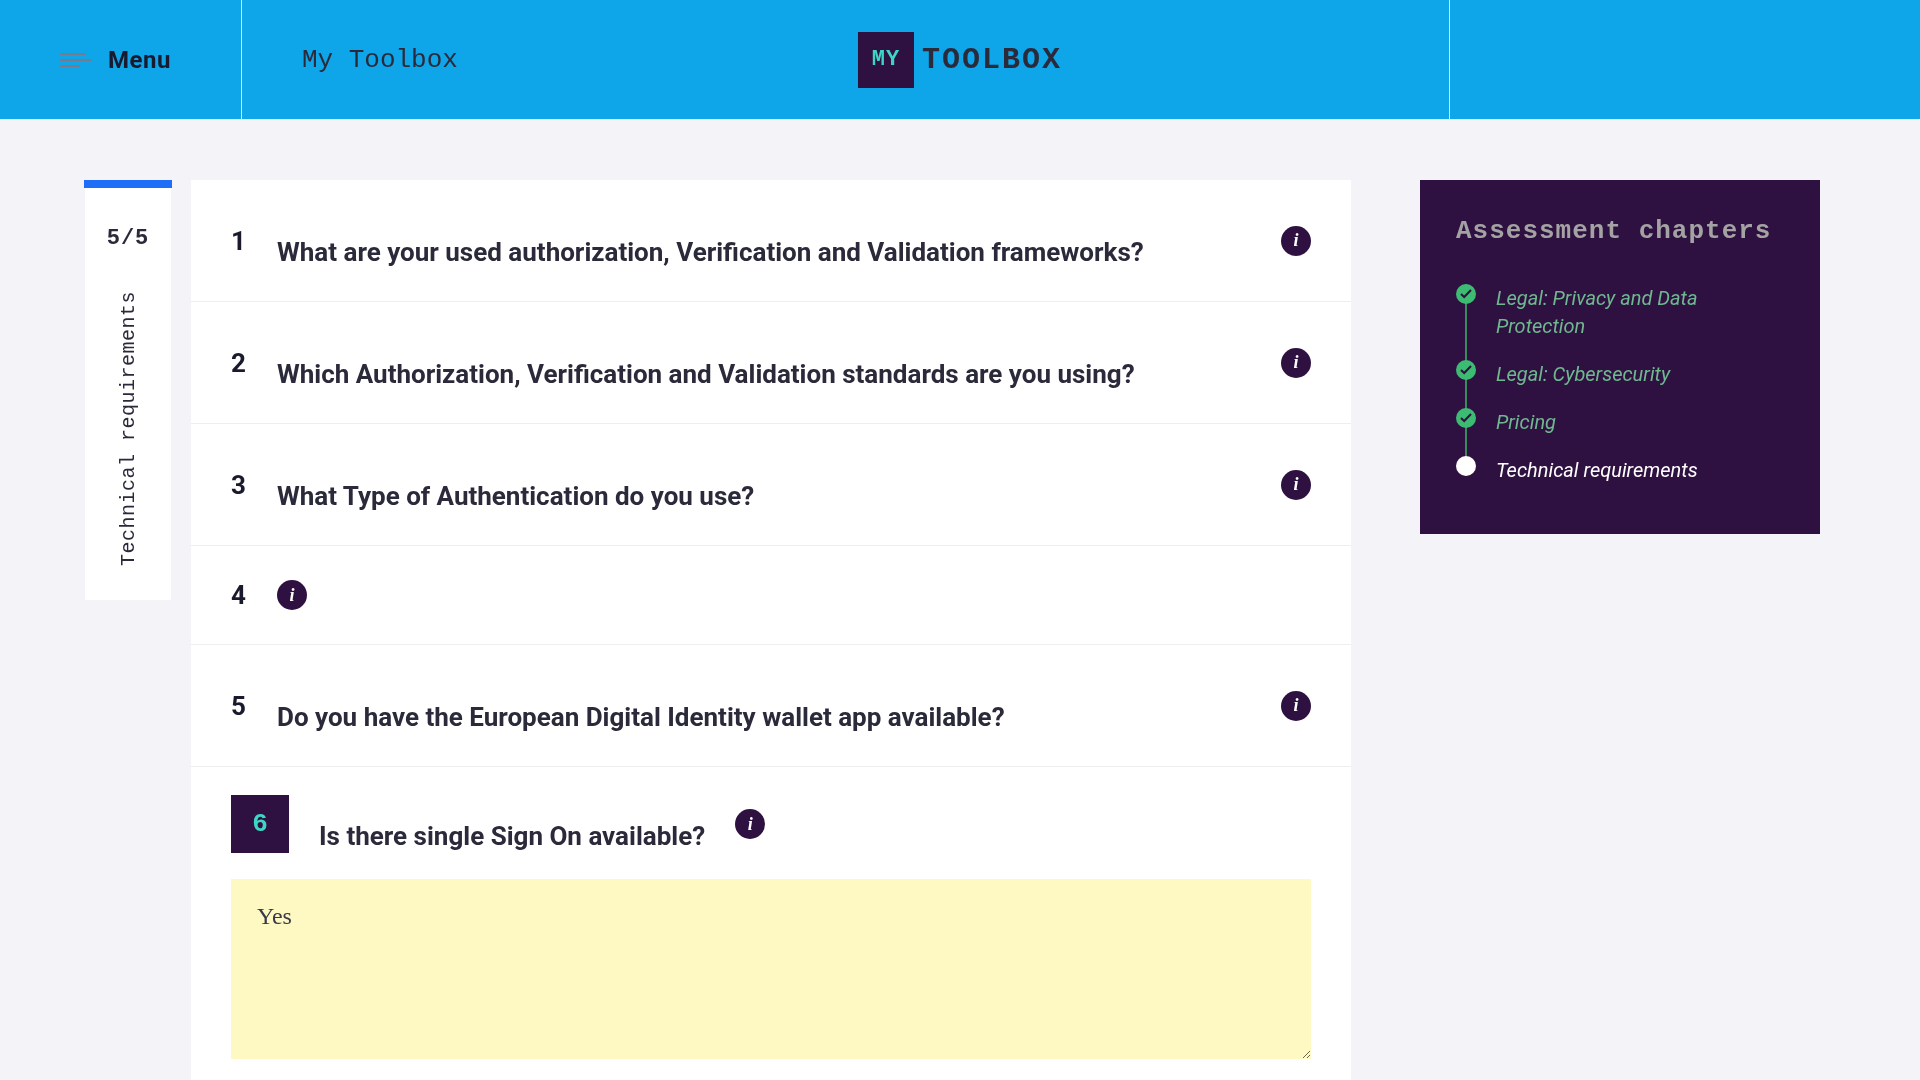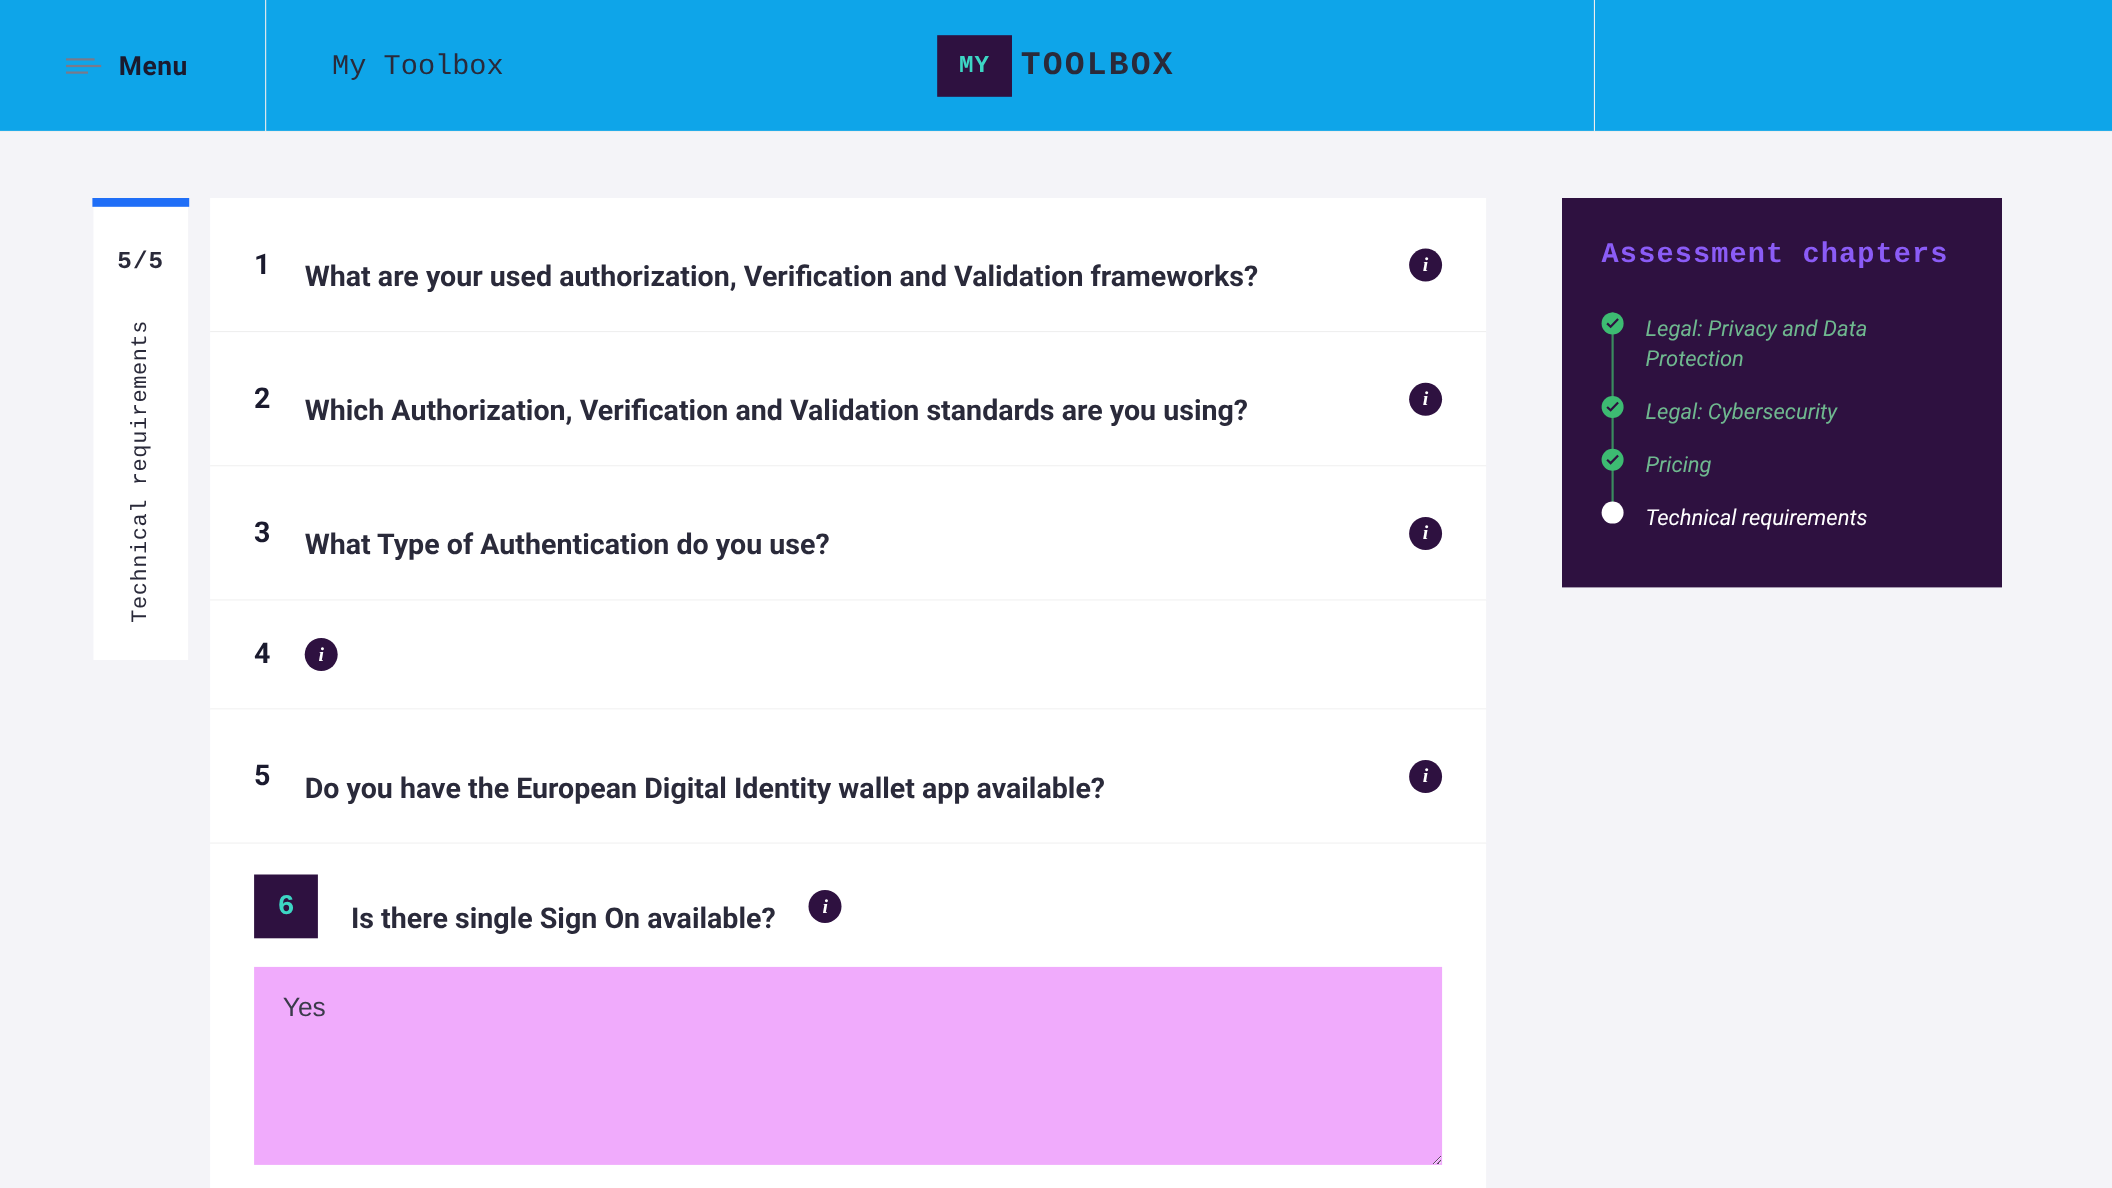--- a/index.html
+++ b/index.html
@@ -58,21 +58,21 @@
   .logo {
     position: absolute;
     left: 50%;
     top: 50%;
     transform: translate(-50%, -50%);
     display: flex;
     align-items: center;
     gap: 8px;
   }
   .logo-badge {
-    width: 68px;
+    width: 56px;
     height: 56px;
     background: #2e1140;
     display: flex;
     align-items: center;
     justify-content: center;
     color: #3dd6c4;
     font-weight: 800;
     font-size: 22px;
     letter-spacing: 1px;
     font-family: "Courier New", monospace;
@@ -202,47 +202,47 @@
     justify-content: center;
     font-style: italic;
     font-weight: 700;
     font-size: 18px;
     font-family: Georgia, serif;
     flex-shrink: 0;
   }
 
   .answer-box {
     width: calc(100% - 0px);
-    background: #f0abfc;
+    background: #fef9c3;
     border: none;
     padding: 24px 26px;
     font-size: 24px;
     color: #3a3a4a;
     min-height: 180px;
     resize: both;
     outline: none;
-    font-family: Liberation Sans, sans-serif;
+    font-family: Liberation Serif, serif;
   }
 
   
   .chapters {
     width: 400px;
     background: #2e1140;
     color: #ffffff;
     padding: 36px 36px 40px 36px;
     height: fit-content;
     margin-left: auto;
   }
   .chapters-title {
     font-family: "Courier New", monospace;
     font-weight: 700;
     font-size: 26px;
     letter-spacing: 1px;
     margin-bottom: 28px;
-    color: #8b5cf6;
+    color: #a3a3a3;
   }
   .chapter-list { list-style: none; position: relative; font-style: italic; }
   .chapter-list::before {
     content:"";
     position:absolute;
     left: 9px;
     top: 10px;
     bottom: 20px;
     width: 2px;
     background: #3a8a5e;

